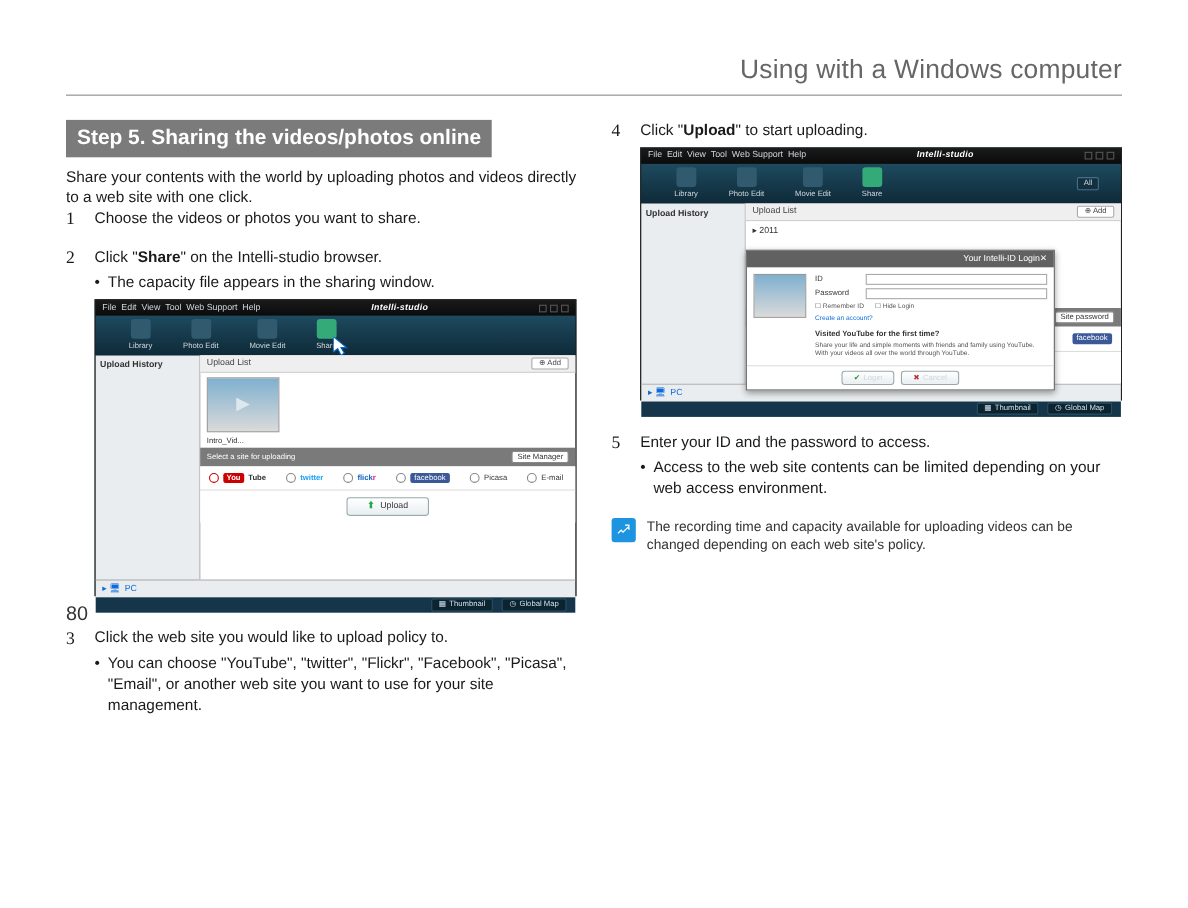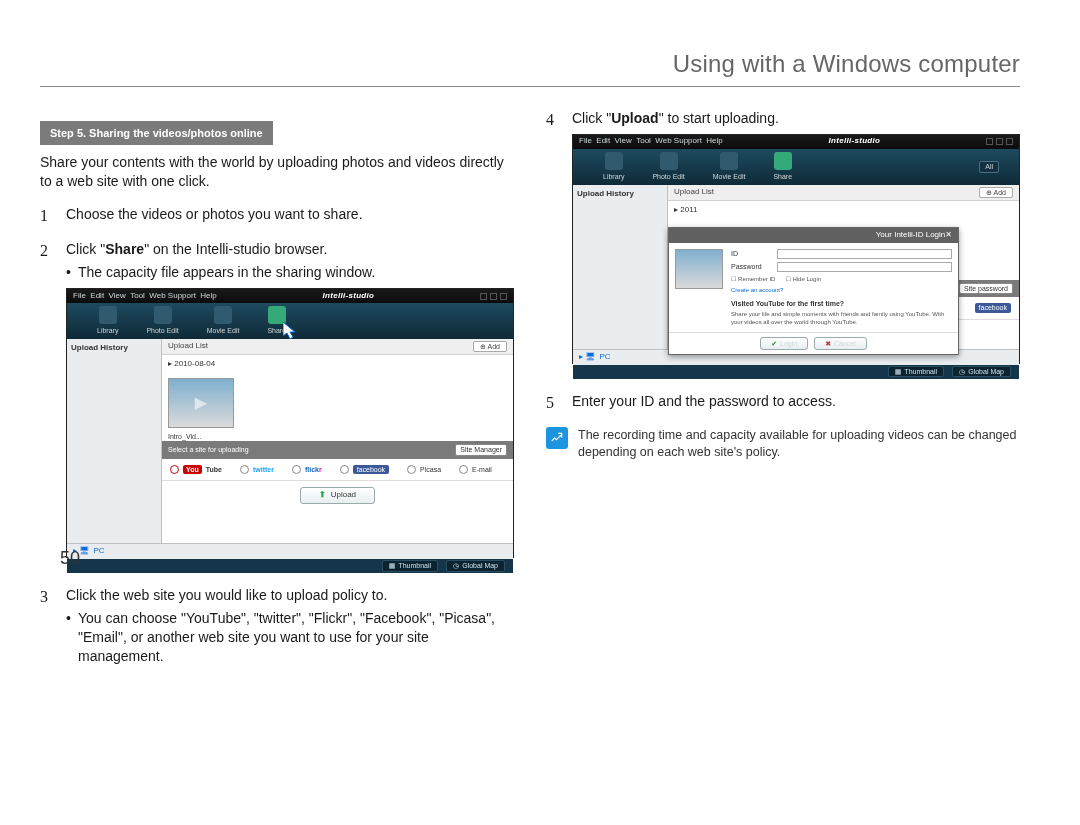--- a/index.html
+++ b/index.html
@@ -1,23 +1,23 @@
 <!DOCTYPE html>
 <html><head>
 <meta charset="utf-8">
 <style>
   * { box-sizing: border-box; margin: 0; padding: 0; }
   html, body { width: 1080px; height: 825px; background: #fff; font-family: Arial, Helvetica, sans-serif; color: #1a1a1a; }
-  .page { width: 1080px; height: 599px; padding: 50px 60px 30px 40px; position: relative; }
+  .page { width: 1080px; height: 599px; padding: 50px 60px 30px 60px; position: relative; }
   .pagenum { position: absolute; left: 60px; bottom: 30px; font-size: 18px; color: #333; }
   .header { text-align: right; font-size: 24px; color: #666; font-weight: 300; letter-spacing: 0.2px; border-bottom: 1px solid #8a8a8a; padding-bottom: 8px; margin-bottom: 22px; }
   .columns { display: flex; gap: 32px; }
   .col { flex: 1 1 0; min-width: 0; }
-  .step-bar { display: inline-block; background: #7b7b7b; color: #fff; font-weight: 700; font-size: 11px; padding: 6px 10px; margin-bottom: 8px; margin-top: 12px; }
-  .intro { font-size: 14px; line-height: 1.35; margin-bottom: 14px; }
+  .step-bar { display: inline-block; background: #7b7b7b; color: #fff; font-weight: 700; font-size: 19px; padding: 6px 10px; margin-bottom: 8px; }
+  .intro { font-size: 14px; line-height: 1.35; }
   ol.steps { list-style: none; counter-reset: step; }
   ol.steps > li { display: flex; gap: 10px; margin-bottom: 14px; font-size: 14px; line-height: 1.35; }
   ol.steps > li .num { flex: 0 0 16px; font-size: 16px; color: #1a1a1a; font-family: Georgia, 'Times New Roman', serif; }
   ol.steps > li .body { flex: 1 1 auto; }
   ul.bullets { list-style: none; margin-top: 4px; }
   ul.bullets li { position: relative; padding-left: 12px; font-size: 14px; line-height: 1.35; margin-bottom: 4px; }
   ul.bullets li::before { content: "•"; position: absolute; left: 0; top: 0; }
   b { font-weight: 700; }
 
   
@@ -143,21 +143,20 @@
               </div>
               <div class="split">
                 <div class="side">
                   <div class="hdr">Upload History</div>
                 </div>
                 <div class="main">
                   <div class="m-hdr">
                     <span>Upload List</span>
                     <span class="btn">⊕ <span>Add</span></span>
                   </div>
-                  <div class="m-date">▸ <span>2010-08-04</span></div>
                   <div class="thumb"></div>
                   <div class="thumb-cap">Intro_Vid...</div>
                   <div class="graybar">
                     <span>Select a site for uploading</span>
                     <span class="wbtn">Site Manager</span>
                   </div>
                   <div class="sites">
                     <div class="site">
                         <span class="dot" style="background:#fff;border-color:#c00"></span>
                         <span class="yt">You</span>
@@ -333,30 +332,33 @@
                 <span class="pill">◷ <span>Global Map</span></span>
               </div>
             </div>
           </span>
         </li>
 
         <li>
           <span class="num">5</span>
           <span class="body">
             <span>Enter your ID and the password to access.</span>
+            <ul class="bullets">
+              <li>Access to the web site contents can be limited depending on your web access environment.</li>
+            </ul>
           </span>
         </li>
       </ol>
 
       <div class="note">
         <div class="nicon">
           <svg viewBox="0 0 24 24">
               <path d="M3 17l5-5 3 3 7-7 3 3" stroke="#fff" stroke-width="2" fill="none"></path>
               <path d="M14 4l6 0 0 6" stroke="#fff" stroke-width="2" fill="none"></path>
             </svg>
         </div>
         <div>The recording time and capacity available for uploading videos can be changed depending on each web site's policy.</div>
       </div>
     </div>
   </div>
 
-  <div class="pagenum">50</div>
+  <div class="pagenum">80</div>
 </div>
 
 </body></html>

